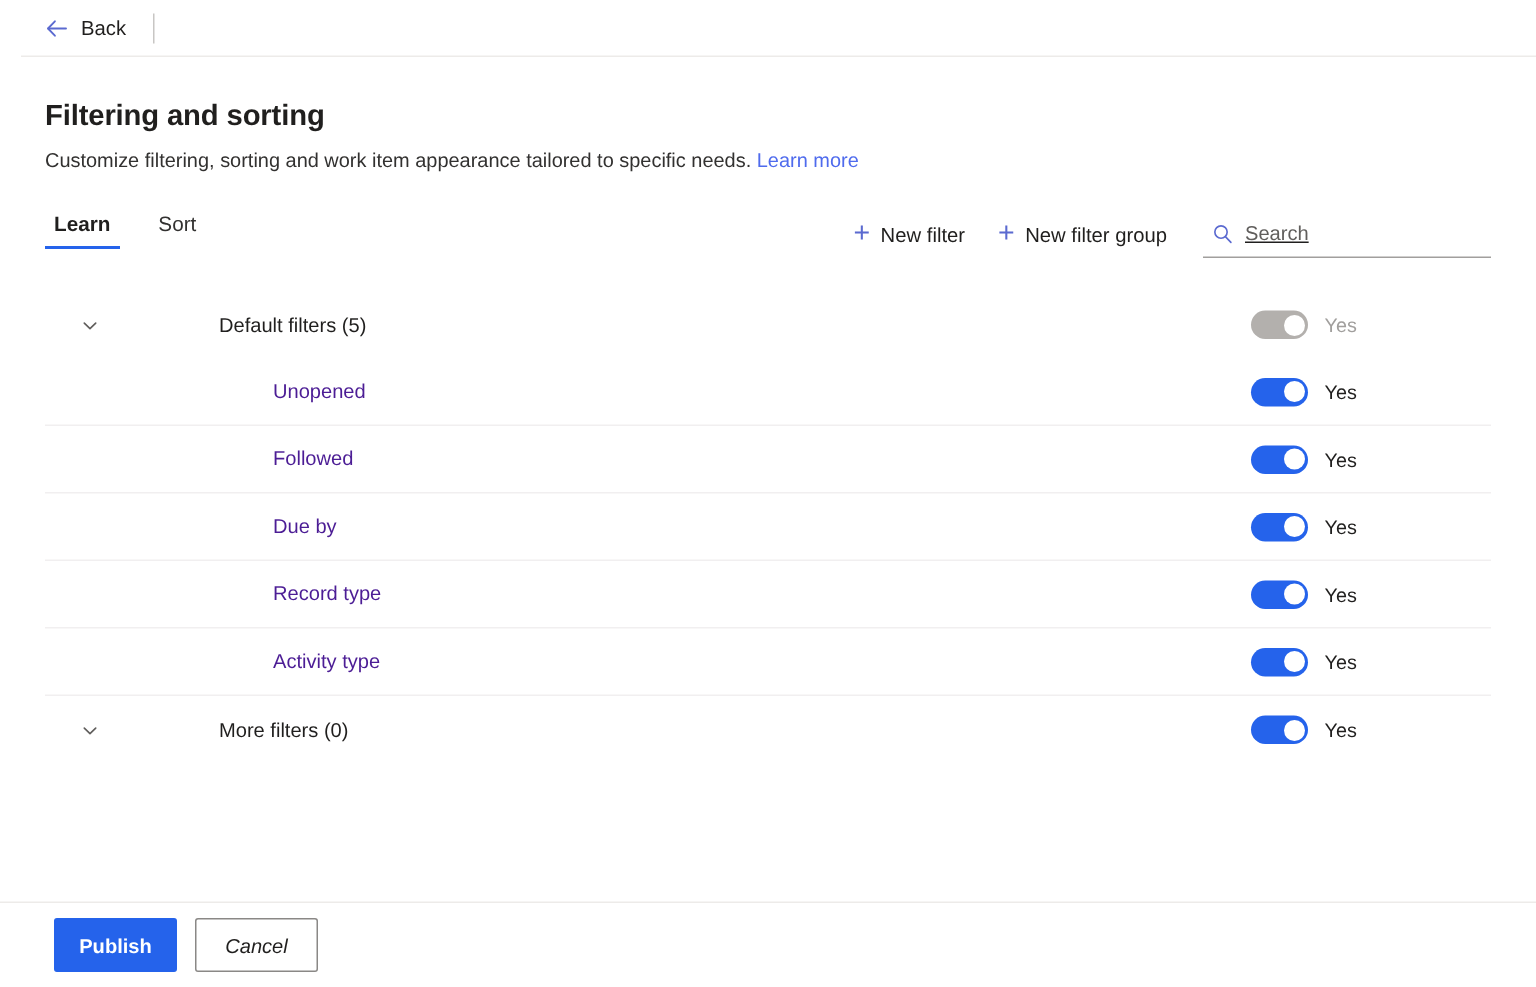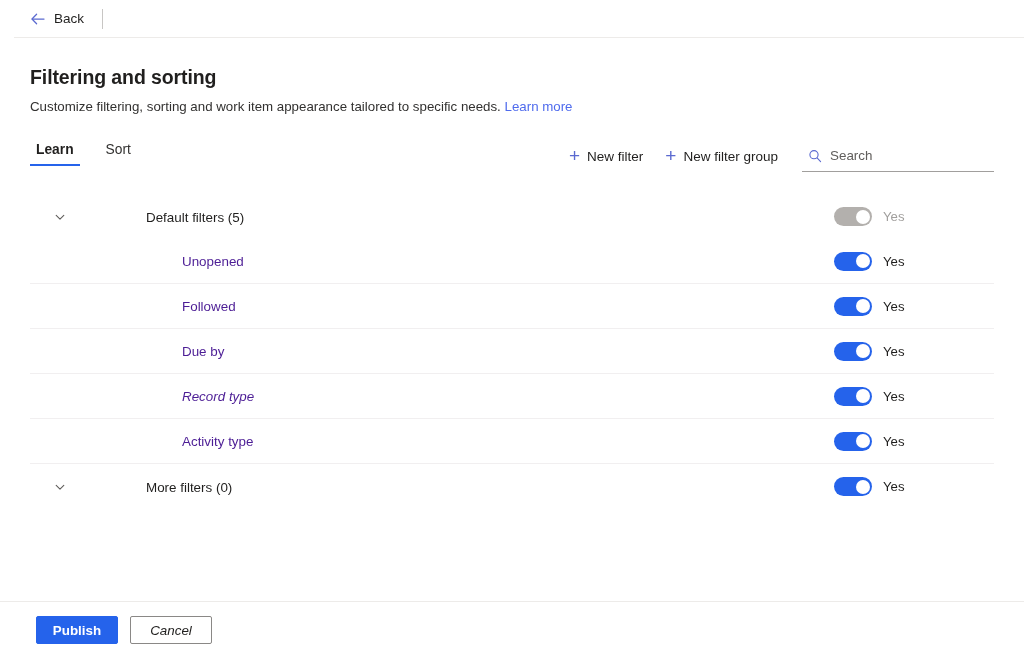--- a/index.html
+++ b/index.html
@@ -132,20 +132,21 @@
   }
   .searchbox svg { display: block; }
   .searchbox input {
     border: none;
     outline: none;
     font-size: 13.4px;
     font-family: inherit;
     color: #201f1e;
     background: transparent;
     width: 100%;
+    text-decoration: underline;
   }
   .searchbox input::placeholder { color: #605e5c; }
 
   
   .tbl { margin-top: 14px; }
 
   .tbl-head {
     display: flex;
     align-items: center;
     height: 40px;
@@ -215,21 +216,21 @@
     top: 601px;
     border-top: 1px solid #edebe9;
     height: 57px;
     display: flex;
     align-items: center;
     padding-left: 36px;
     gap: 12px;
     background: #ffffff;
   }
   .btn {
-    height: 28px;
+    height: 36px;
     min-width: 82px;
     font-size: 13.4px;
     font-family: inherit;
     border-radius: 2px;
     cursor: pointer;
     padding: 0 14px;
   }
   .btn-primary {
     background: #2563eb;
     color: #ffffff;
@@ -353,21 +354,21 @@
             <div class="toggle-wrap">
               <button class="toggle">
                 <span class="knob"></span>
               </button>
               <span class="toggle-label">Yes</span>
             </div>
           </div>
         </div>
         <div class="row">
           <div class="col-chev"></div>
-          <div class="col-name" style="padding-left: 92px; font-style: italic;"><span class="cell-name">Record type</span></div>
+          <div class="col-name" style="padding-left: 92px;"><span class="cell-name">Record type</span></div>
           <div class="col-toggle">
             <div class="toggle-wrap">
               <button class="toggle">
                 <span class="knob"></span>
               </button>
               <span class="toggle-label">Yes</span>
             </div>
           </div>
         </div>
         <div class="row">

